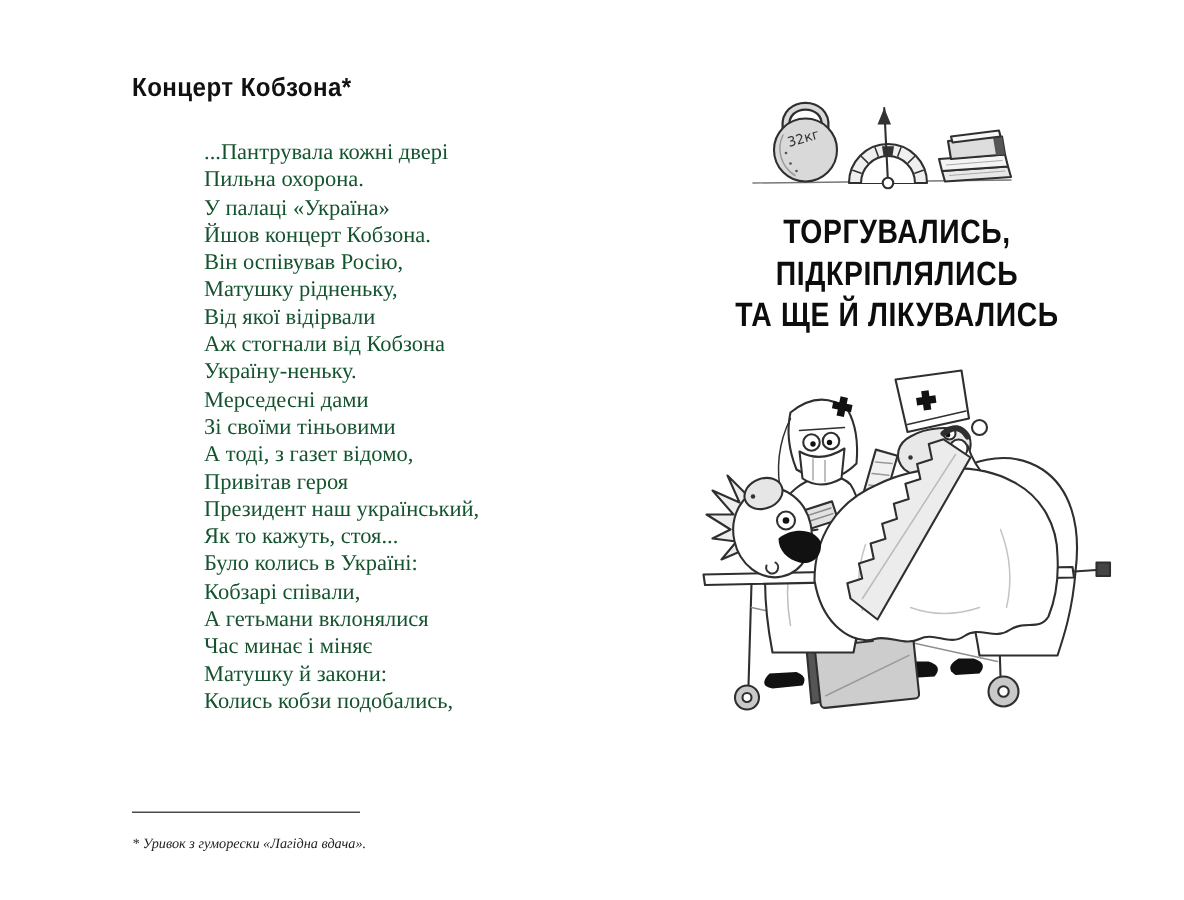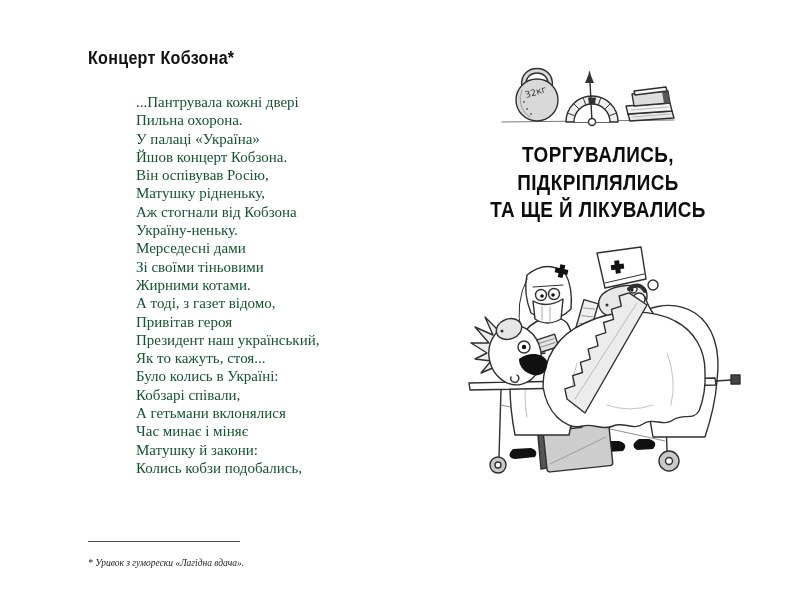--- a/index.html
+++ b/index.html
@@ -27,25 +27,25 @@
 
 <section class="page">
   <h1 class="poem-title">Концерт Кобзона*</h1>
   <div class="poem">
       <p class="poem-line">...Пантрувала кожні двері</p>
       <p class="poem-line">Пильна охорона.</p>
       <p class="poem-line">У палаці «Україна»</p>
       <p class="poem-line">Йшов концерт Кобзона.</p>
       <p class="poem-line">Він оспівував Росію,</p>
       <p class="poem-line">Матушку рідненьку,</p>
+      <p class="poem-line">Від якої відірвали</p>
       <p class="poem-line">Аж стогнали від Кобзона</p>
       <p class="poem-line">Україну-неньку.</p>
       <p class="poem-line">Мерседесні дами</p>
       <p class="poem-line">Зі своїми тіньовими</p>
-      <p class="poem-line">Жирними котами.</p>
       <p class="poem-line">А тоді, з газет відомо,</p>
       <p class="poem-line">Привітав героя</p>
       <p class="poem-line">Президент наш український,</p>
       <p class="poem-line">Як то кажуть, стоя...</p>
       <p class="poem-line">Було колись в Україні:</p>
       <p class="poem-line">Кобзарі співали,</p>
       <p class="poem-line">А гетьмани вклонялися</p>
       <p class="poem-line">Час минає і міняє</p>
       <p class="poem-line">Матушку й закони:</p>
       <p class="poem-line">Колись кобзи подобались,</p>

